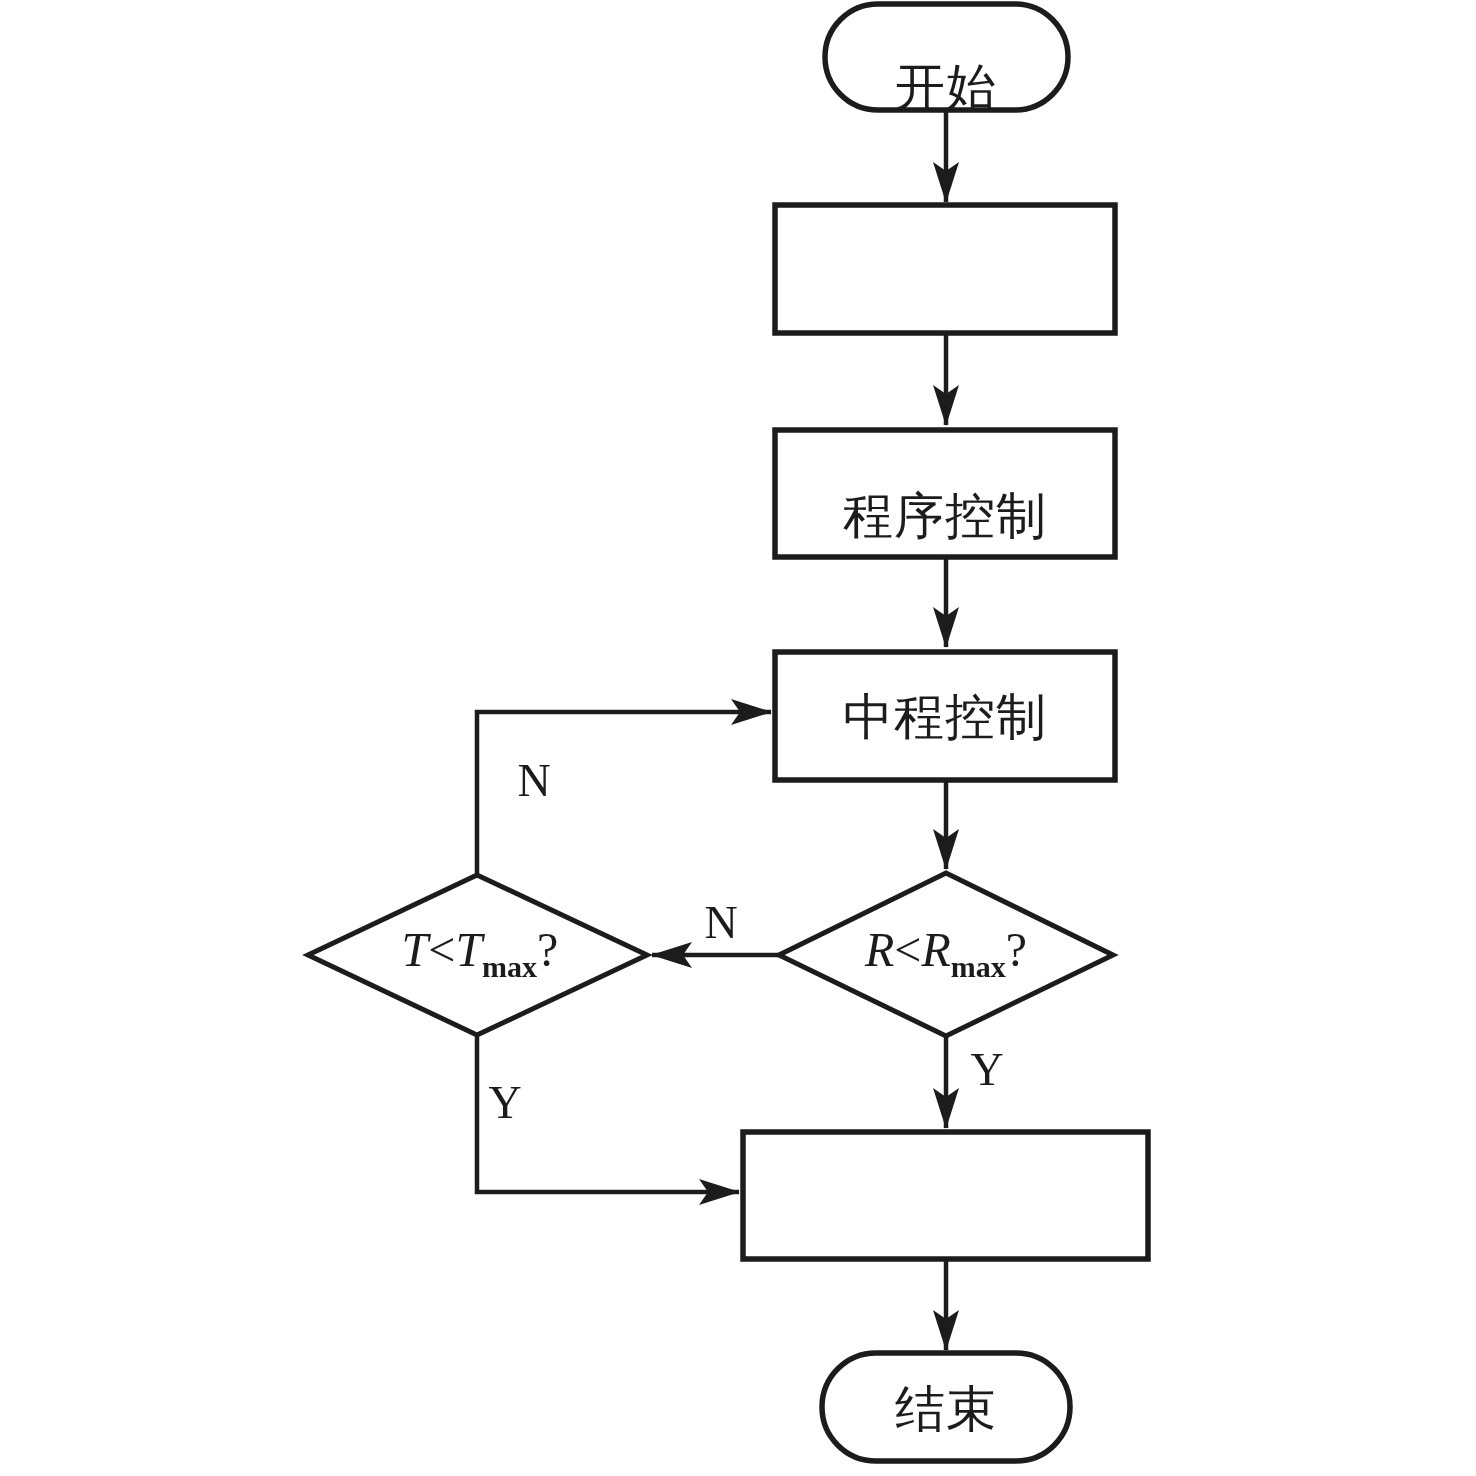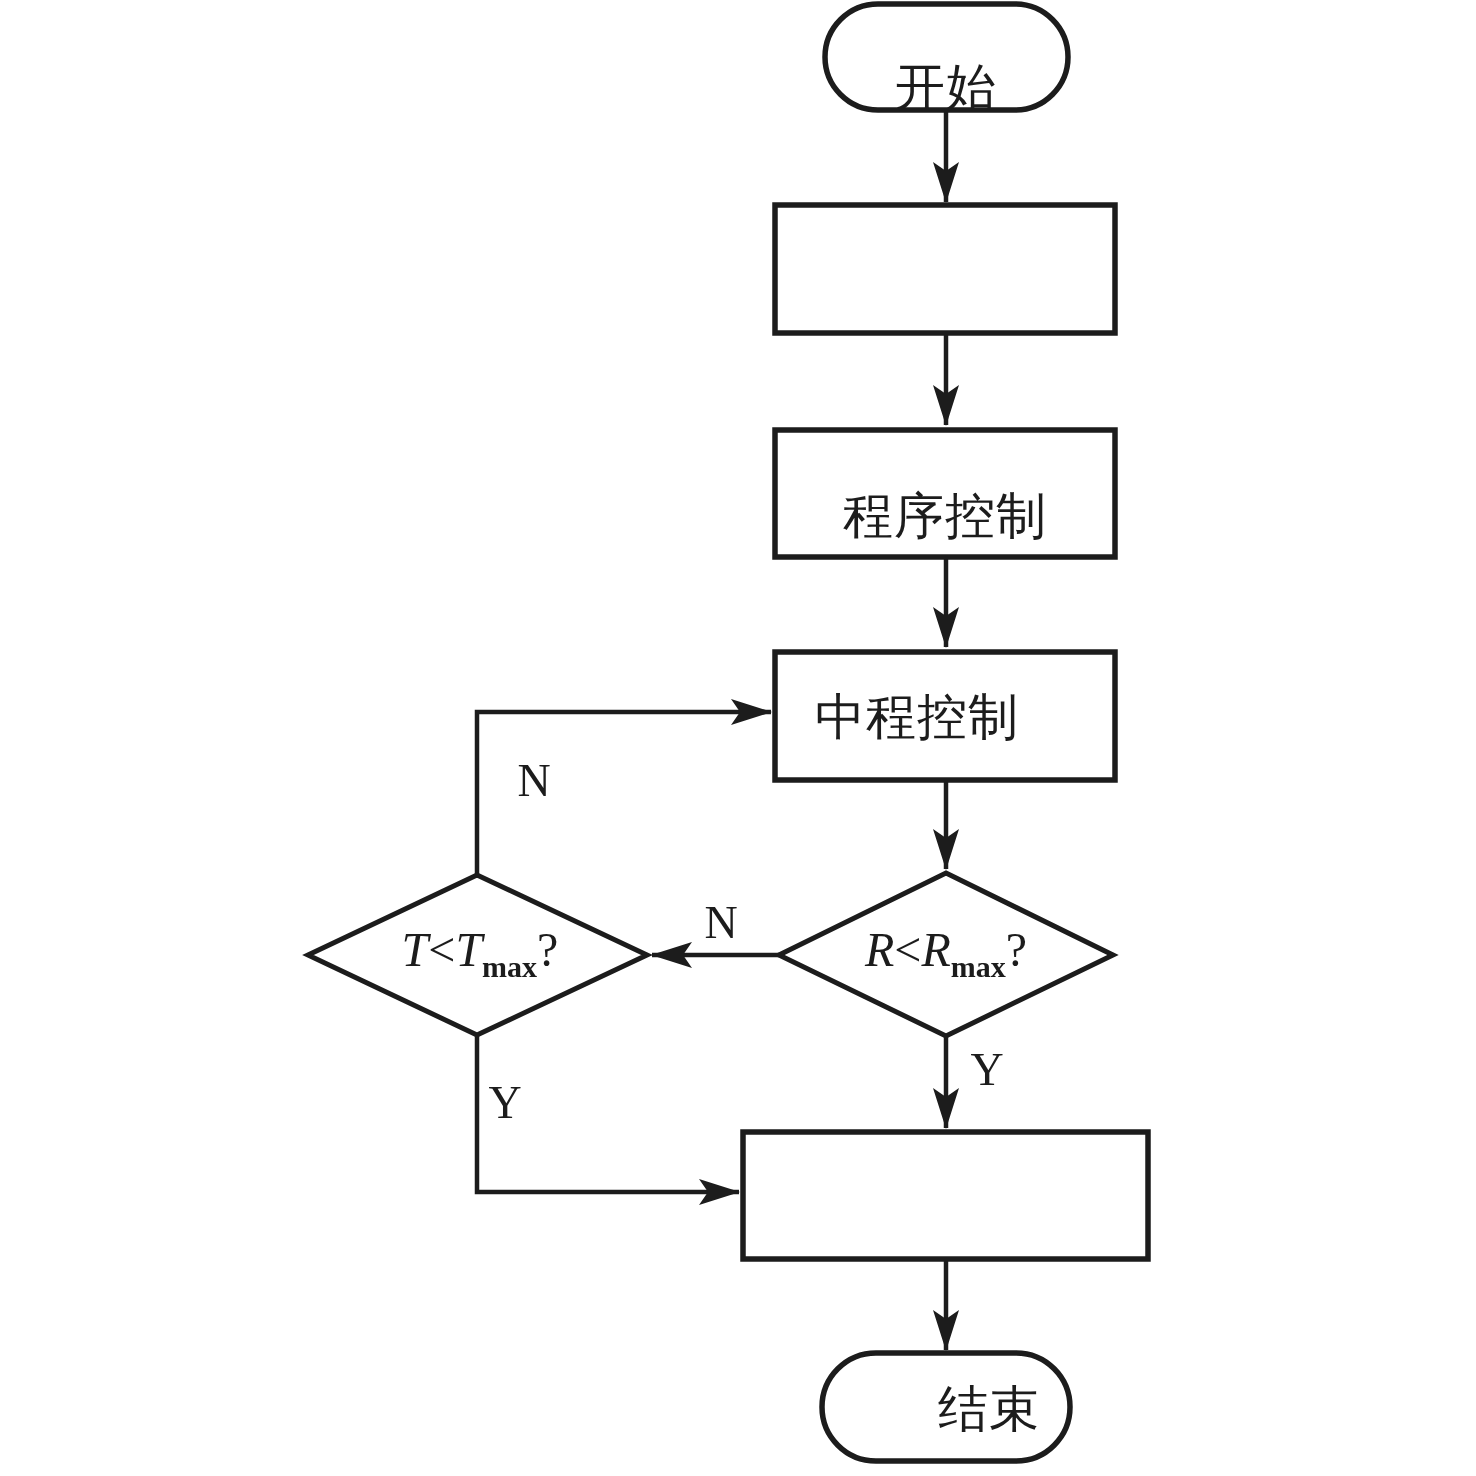--- a/index.html
+++ b/index.html
@@ -88,22 +88,22 @@
     <rect class="shape" x="775" y="430" width="340" height="127"></rect>
     <rect class="shape" x="775" y="652" width="340" height="128"></rect>
     <polygon class="shape diamond" points="946,873 1113,955 946,1036 779,955"></polygon>
     <polygon class="shape diamond" points="477,875 647,955 477,1035 308,955"></polygon>
     <rect class="shape" x="743" y="1132" width="405" height="127"></rect>
     <rect class="shape" x="822" y="1353" width="248" height="108" rx="54" ry="54"></rect>
   </svg>
 
   <div class="label node-label" style="left:946px; top:59px;margin-top:28px;">开始</div>
   <div class="label node-label" style="left:945px; top:516px;">程序控制</div>
-  <div class="label node-label" style="left:917px; top:717px;font-family:Liberation Serif, serif;">中程控制</div>
-  <div class="label node-label" style="left:946px; top:1409px;margin-left:43px;">结束</div>
+  <div class="label node-label" style="left:945px; top:717px;font-family:Liberation Serif, serif;">中程控制</div>
+  <div class="label node-label" style="left:946px; top:1409px;">结束</div>
 
   <div class="label formula" style="left:946px; top:950px;"><span class="var">R</span><span>&lt;</span><span class="var">R</span><sub>max</sub><span>?</span></div>
 
   <div class="label formula" style="left:480px; top:950px;"><span class="var">T</span><span>&lt;</span><span class="var">T</span><sub>max</sub><span>?</span></div>
 
   <div class="label edge-label" style="left:534px; top:781px;">N</div>
   <div class="label edge-label" style="left:721px; top:923px;">N</div>
   <div class="label edge-label" style="left:987px; top:1070px;">Y</div>
   <div class="label edge-label" style="left:505px; top:1103px;">Y</div>
 

